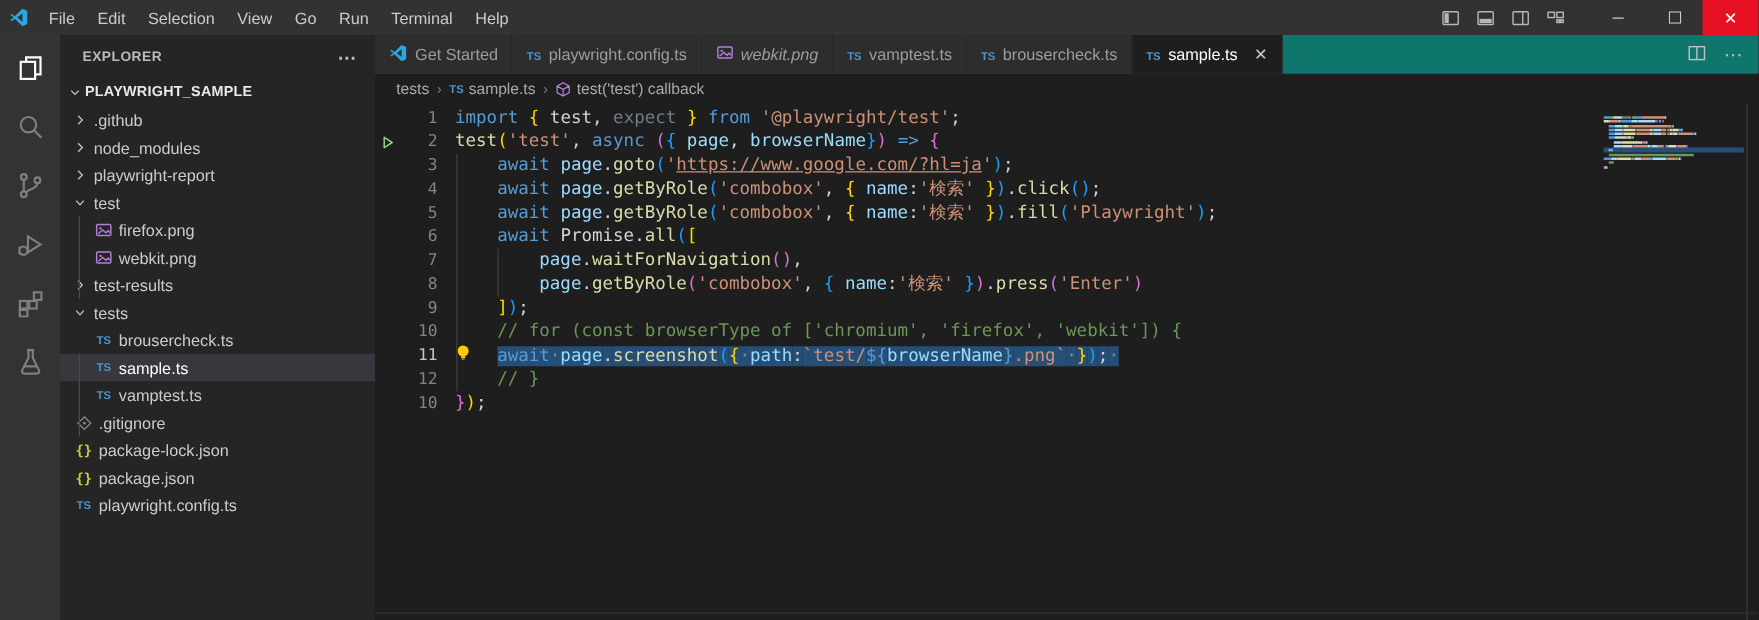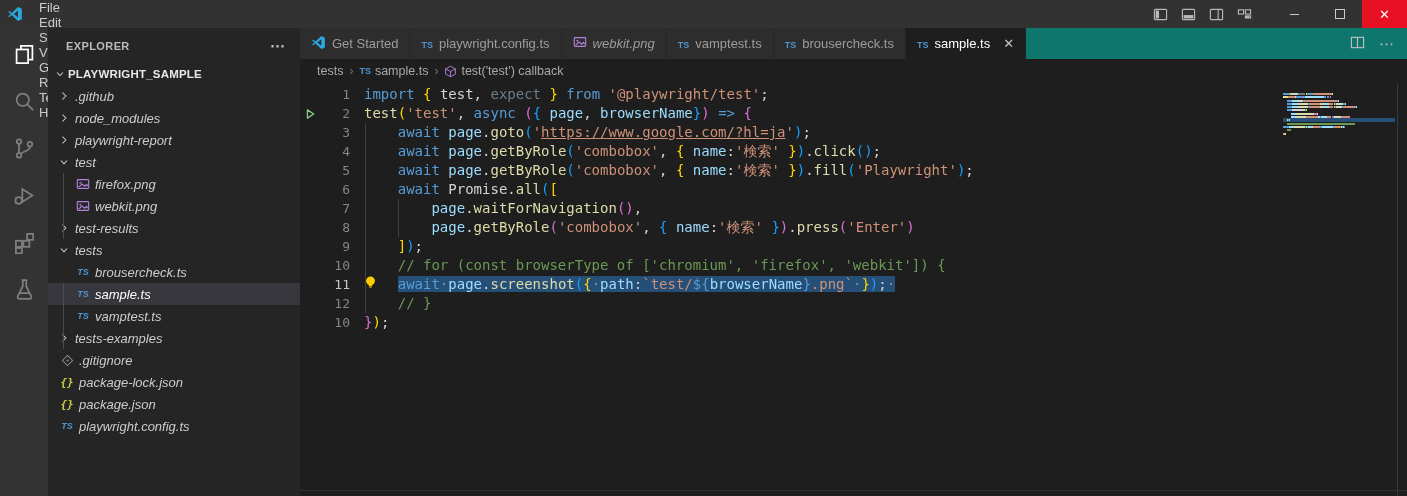--- a/index.html
+++ b/index.html
@@ -20,21 +20,21 @@
   .main { display:flex; height:468px; }
 
   .activitybar { width:48px; background:#333333; display:flex; flex-direction:column; align-items:center; padding-top:4px; }
   .act { width:48px; height:47px; display:flex; align-items:center; justify-content:center; color:#7f7f7f; }
   .act.active { color:#ffffff; }
 
   .sidebar { width:252px; background:#252526; position:relative; overflow:hidden; }
   .sb-header { height:35px; display:flex; align-items:center; padding:0 14px 0 18px; font-size:11px; letter-spacing:.4px; color:#bbbbbb;font-weight:bold; }
   .sb-more { margin-left:auto; color:#bdbdbd; font-size:15px; letter-spacing:1px; }
   .sb-section { height:22px; display:flex; align-items:center; padding-left:4px; font-weight:bold; font-size:11.5px; color:#e8e8e8; letter-spacing:.2px; }
-  .tree { position:relative;font-style:italic; }
+  .tree { position:relative; }
   .row { height:22px; display:flex; align-items:center; color:#cccccc; font-size:13px; white-space:nowrap; position:relative; }
   .row.selected { background:#37373d; color:#ffffff; }
   .twisty { width:16px; display:flex; justify-content:center; color:#c5c5c5; flex:none; }
   .fico { width:18px; display:flex; justify-content:center; align-items:center; flex:none; }
   .ts-badge { font-size:9px; font-weight:bold; color:#4e94ce; font-family:"Liberation Sans",sans-serif; }
   .braces-ic { font-size:11px; font-weight:bold; color:#cbcb41; font-family:"DejaVu Sans Mono",monospace; }
   .tree-guide { position:absolute; width:1px; background:#4a4a4a; left:15px; }
 
   
   .editor { flex:1; display:flex; flex-direction:column; background:#1e1e1e; position:relative; min-width:0; }
@@ -72,21 +72,21 @@
 </head>
 <body>
 
 <div class="titlebar">
   <div class="tb-logo">
     <svg width="16" height="16" viewBox="0 0 16 16">
         <path d="M11 1 L4.8 7 2.4 5.1 1.2 5.8 3.9 8 1.2 10.2 2.4 10.9 4.8 9 11 15 14.8 13.2 V2.8 Z" fill="#29a9e1"></path>
         <path d="M11 4.6 V11.4 L6.8 8 Z" fill="#323233"></path>
       </svg>
   </div>
-  <div id="menubar" style="display: flex; height: 100%; flex-direction: column;">
+  <div id="menubar" style="display: flex; height: 100%;">
       <div class="menu-item">File</div>
       <div class="menu-item">Edit</div>
       <div class="menu-item">Selection</div>
       <div class="menu-item">View</div>
       <div class="menu-item">Go</div>
       <div class="menu-item">Run</div>
       <div class="menu-item">Terminal</div>
       <div class="menu-item">Help</div>
     </div>
   <div class="tb-right">
@@ -269,28 +269,20 @@
           <span class="fico">
             <span class="ts-badge" style="color:#4e94ce">TS</span>
           </span>
           <span style="margin-left: 3px;">sample.ts</span>
         </div>
         <div class="row" style="padding-left: 26px;">
           <span class="fico">
             <span class="ts-badge" style="color:#4e94ce">TS</span>
           </span>
           <span style="margin-left: 3px;">vamptest.ts</span>
-        </div>
-        <div class="row" style="padding-left: 8px;">
-          <span class="twisty">
-            <svg width="12" height="12" viewBox="0 0 16 16">
-              <path d="M6 3.5 L10.5 8 L6 12.5" fill="none" stroke="#c5c5c5" stroke-width="1.4"></path>
-            </svg>
-          </span>
-          <span style="margin-left: 3px;">tests-examples</span>
         </div>
         <div class="row" style="padding-left: 10px;">
           <span class="fico">
             <svg width="13" height="13" viewBox="0 0 16 16" stroke="#8a8a8a" fill="none" stroke-width="1.3">
               <path d="M8 1.8 L14.2 8 8 14.2 1.8 8 Z"></path>
               <circle cx="8" cy="8" r="1.3" fill="#8a8a8a" stroke="none"></circle>
             </svg>
           </span>
           <span style="margin-left: 3px;">.gitignore</span>
         </div>

